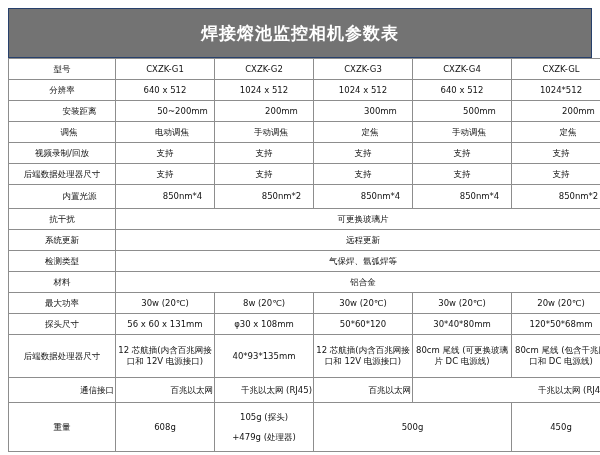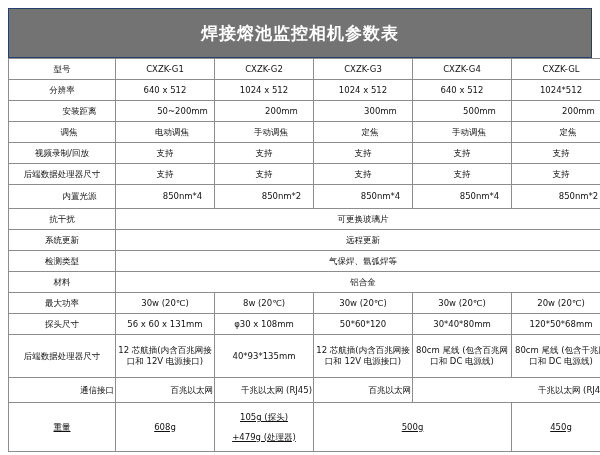--- a/index.html
+++ b/index.html
@@ -69,21 +69,21 @@
   tr.r-arc td { height: 16px; }
   tr.r-light td { height: 19px; padding-left: 36px; }
   tr.r-anti td { height: 16px; }
   tr.r-sys td { height: 16px; margin-left: 48px; }
   tr.r-detect td { height: 16px; }
   tr.r-mat td { height: 16px; }
   tr.r-power td { height: 16px; margin-top: 10px; }
   tr.r-size td { height: 16px; }
   tr.r-proc td { height: 38px; }
   tr.r-comm td { height: 20px; text-align: right; }
-  tr.r-weight td { height: 44px; text-decoration: underline; }
+  tr.r-weight td { height: 44px; }
   .sub {
     display: block;
   }
   .gap {
     display: block;
     height: 9px;
   }
 </style>
 </head>
 <body>
@@ -195,21 +195,21 @@
         <td class="cell">50*60*120</td>
         <td class="cell">30*40*80mm</td>
         <td class="cell">120*50*68mm</td>
       </tr>
 
       <tr class="r-proc">
         <td class="label">后端数据处理器尺寸</td>
         <td class="cell">12 芯航插(内含百兆网接口和 12V 电源接口)</td>
         <td class="cell">40*93*135mm</td>
         <td class="cell">12 芯航插(内含百兆网接口和 12V 电源接口)</td>
-        <td class="cell">80cm 尾线 (包含百兆网口和 DC 电源线)</td>
+        <td class="cell">80cm 尾线 (可更换玻璃片 DC 电源线)</td>
         <td class="cell">80cm 尾线 (包含千兆网口和 DC 电源线)</td>
       </tr>
 
       <tr class="r-comm">
         <td class="label">通信接口</td>
         <td class="cell">百兆以太网</td>
         <td class="cell">千兆以太网 (RJ45)</td>
         <td class="cell">百兆以太网</td>
         <td class="cell" colspan="2">千兆以太网 (RJ45)</td>
       </tr>

